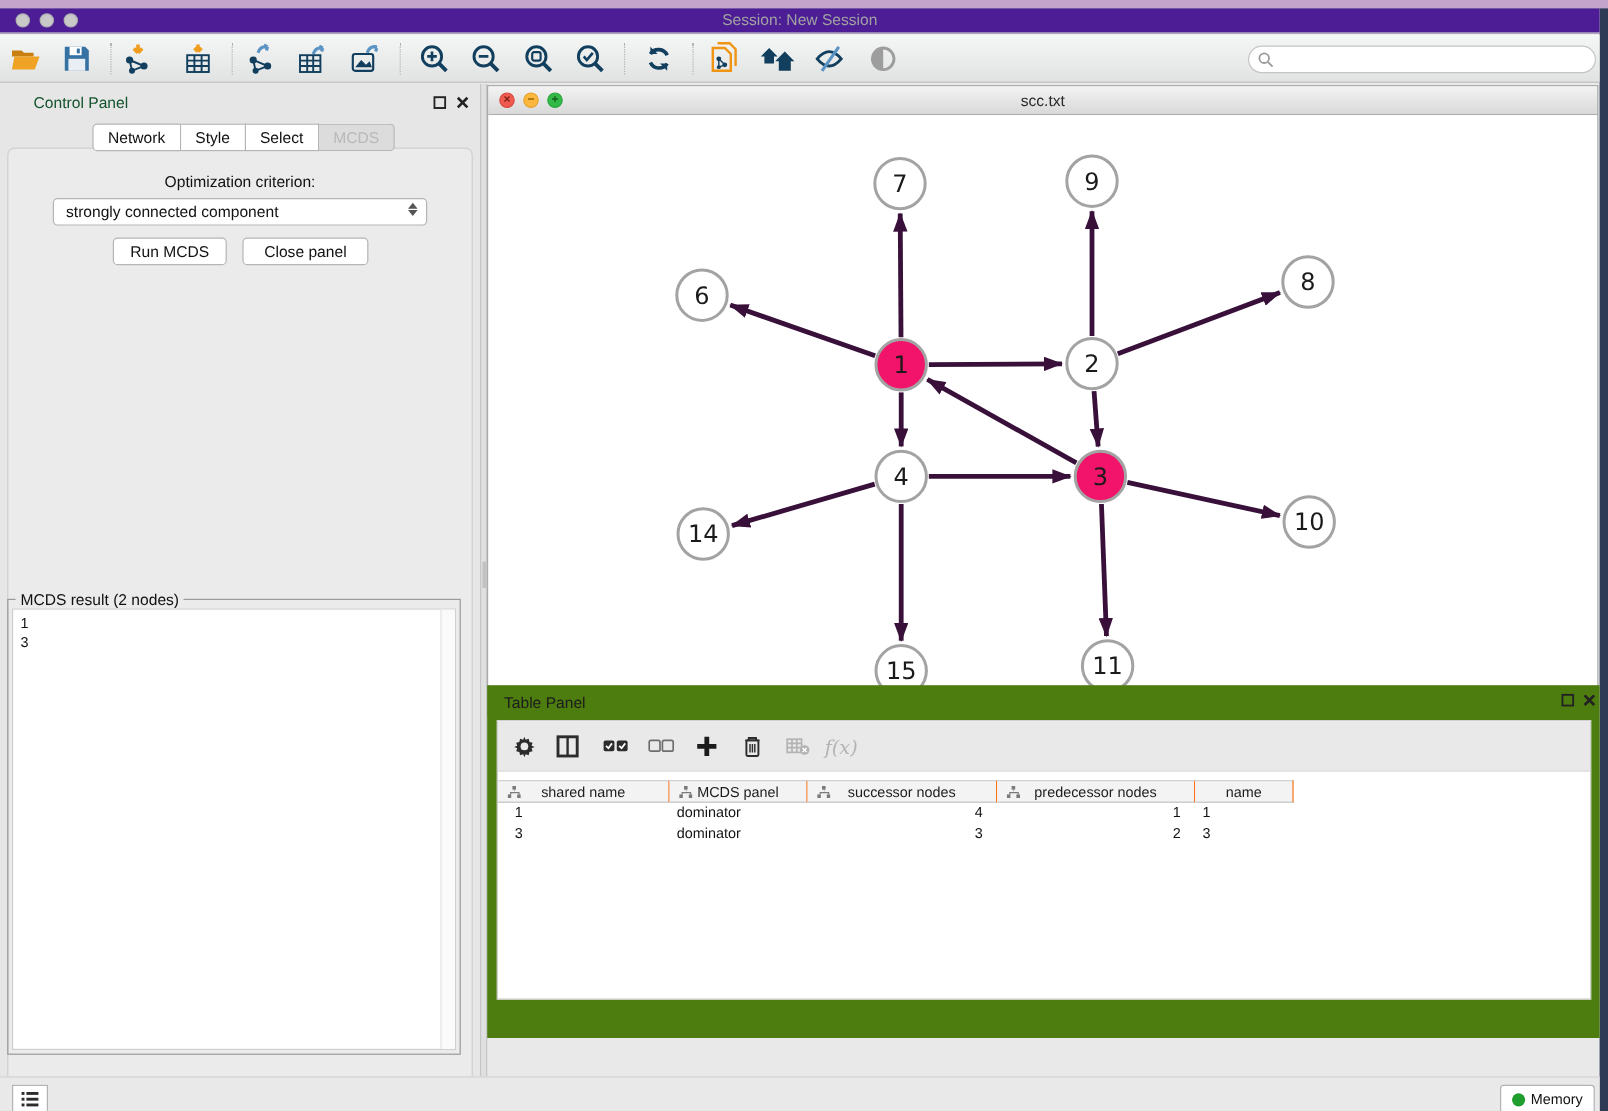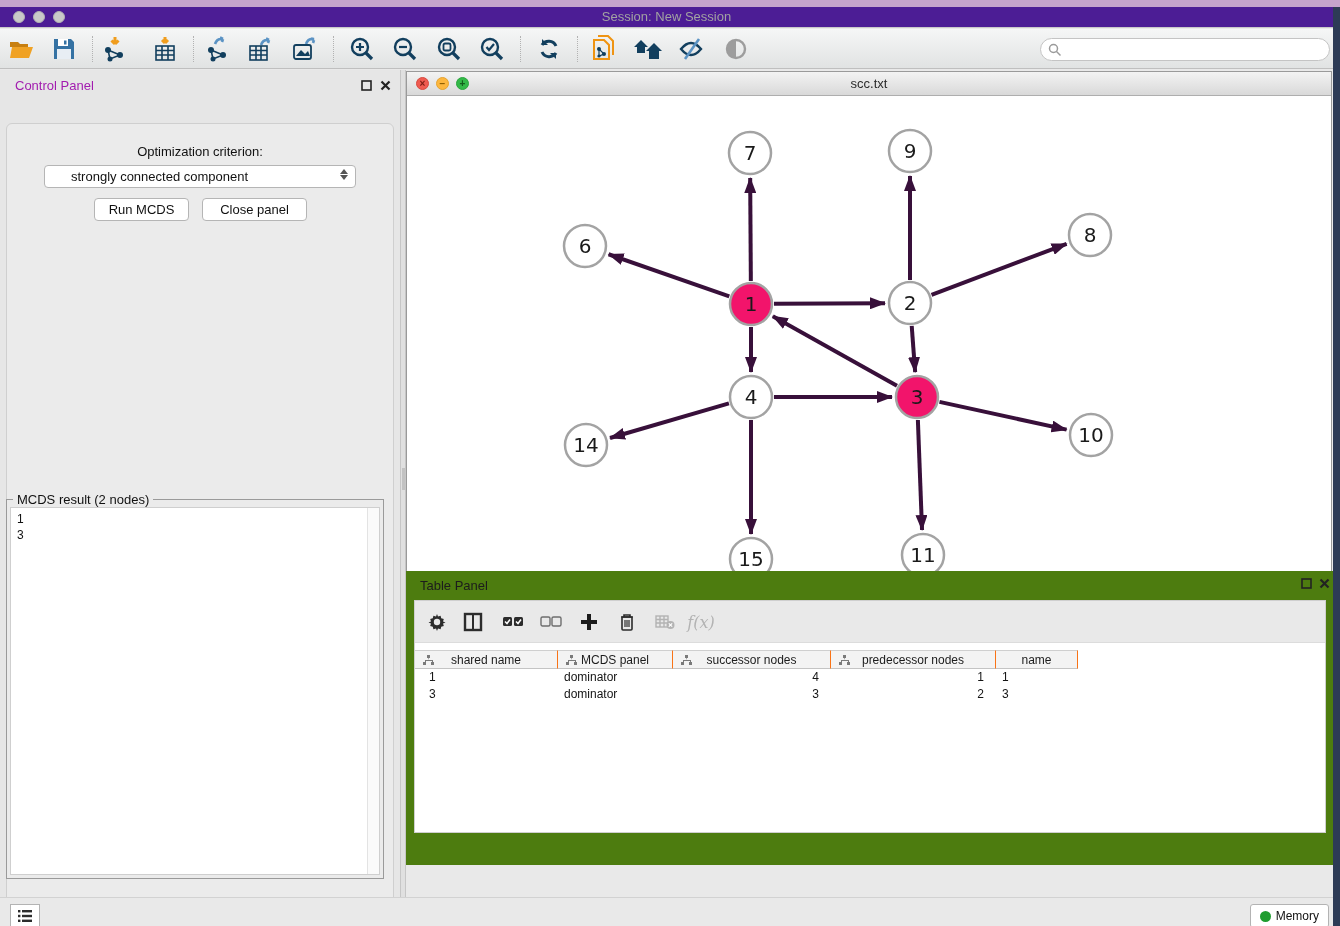--- a/index.html
+++ b/index.html
@@ -20,35 +20,35 @@
   #toolbar { left:0; top:22px; width:1333px; height:40px;
     background:linear-gradient(#f5f6f6,#e1e3e3); border-bottom:1px solid #bfbfbf; }
   .tb-icon { position:absolute; top:7px; width:30px; height:26px; display:flex; align-items:center; justify-content:center; }
   .tb-sep { position:absolute; top:7px; width:0; height:26px; border-left:1px dotted #b2b2b2; }
   #search-box { position:absolute; left:1040px; top:9px; width:290px; height:23px; background:#fff;
     border:1px solid #c4c4c4; border-radius:12px; display:flex; align-items:center; padding-left:7px; }
 
   
   #control-panel { left:0; top:63px; width:400px; height:827px; background:#e6e6e6; }
   #cp-header { position:absolute; left:0; top:0; width:100%; height:30px; }
-  #cp-title { position:absolute; left:15px; top:8px; font-size:13px; color:#a21caf; }
+  #cp-title { position:absolute; left:28px; top:8px; font-size:13px; color:#14532d; }
   .panel-btn { position:absolute; top:8px; width:14px; height:14px; display:flex; align-items:center; justify-content:center; }
   #cp-content { position:absolute; left:6px; top:53px; width:388px; height:826px; background:#ebebeb;
     border:1px solid #cfcfcf; border-radius:6px; }
   .tabbar { position:absolute; display:flex; }
   .tab { font-size:13px; padding:3px 12px; background:#fff; border:1px solid #b5b5b5; border-left:none;
     color:#111; white-space:nowrap; }
   .tab:first-child { border-left:1px solid #b5b5b5; border-radius:4px 0 0 4px; }
   .tab:last-child { border-radius:0 4px 4px 0; }
   .tab.sel-disabled { background:#dcdcdc; color:#b9b9b9; }
   #cp-tabs { left:77px; top:33px; }
   #opt-label { position:absolute; left:0; top:74px; width:400px; text-align:center; font-size:13px; color:#111; }
   #criterion-select { position:absolute; left:44px; top:95px; width:312px; height:23px; background:#fff;
     border:1px solid #b5b5b5; border-radius:4px; font-size:13px; color:#111;
-    display:flex; align-items:center; padding-left:26px; }
+    display:flex; align-items:center; padding-left:10px; }
   .stepper { position:absolute; right:7px; top:3px; display:flex; flex-direction:column; gap:1px; }
   .stepper span { width:0; height:0; border-left:4px solid transparent; border-right:4px solid transparent; }
   .step-up { border-bottom:5px solid #555; }
   .step-down { border-top:5px solid #555; }
   .push-btn { position:absolute; height:23px; background:#ffffff; border:1px solid #b5b5b5; border-radius:4px;
     font-size:13px; color:#111; display:flex; align-items:center; justify-content:center; }
   #run-btn { left:94px; top:128px; width:95px; }
   #close-panel-btn { left:202px; top:128px; width:105px; }
   #result-group { position:absolute; left:6px; top:429px; width:378px; height:380px; border:1px solid #9a9a9a; }
   #result-legend { position:absolute; left:6px; top:-8px; background:#ebebeb; padding:0 4px; font-size:13px; color:#111; }
@@ -255,20 +255,26 @@
             <rect x="1" y="1" width="9" height="9" stroke="#222" stroke-width="1.6" fill="none"></rect>
           </svg>
       </span>
       <span class="panel-btn" style="left:378px">
         <svg width="11" height="11" viewBox="0 0 11 11">
             <path d="M1.5 1.5 L9.5 9.5 M9.5 1.5 L1.5 9.5" stroke="#222" stroke-width="2.2"></path>
           </svg>
       </span>
     </div>
     <div id="cp-content"></div>
+    <div class="tabbar" id="cp-tabs">
+        <div class="tab">Network</div>
+        <div class="tab">Style</div>
+        <div class="tab">Select</div>
+        <div class="tab sel-disabled">MCDS</div>
+      </div>
     <div id="opt-label">Optimization criterion:</div>
     <div id="criterion-select">
       <span>strongly connected component</span>
       <span class="stepper">
           <span class="step-up"></span>
           <span class="step-down"></span>
         </span>
     </div>
     <div class="push-btn" id="run-btn">Run MCDS</div>
     <div class="push-btn" id="close-panel-btn">Close panel</div>

